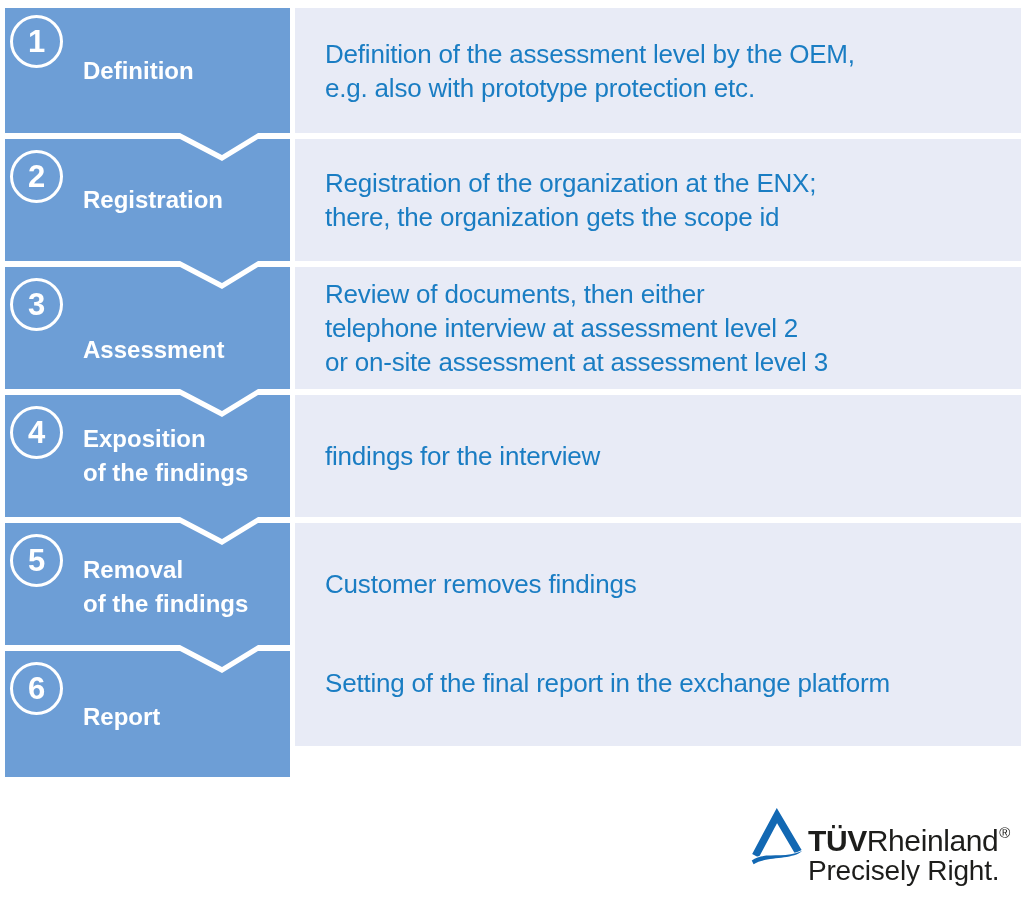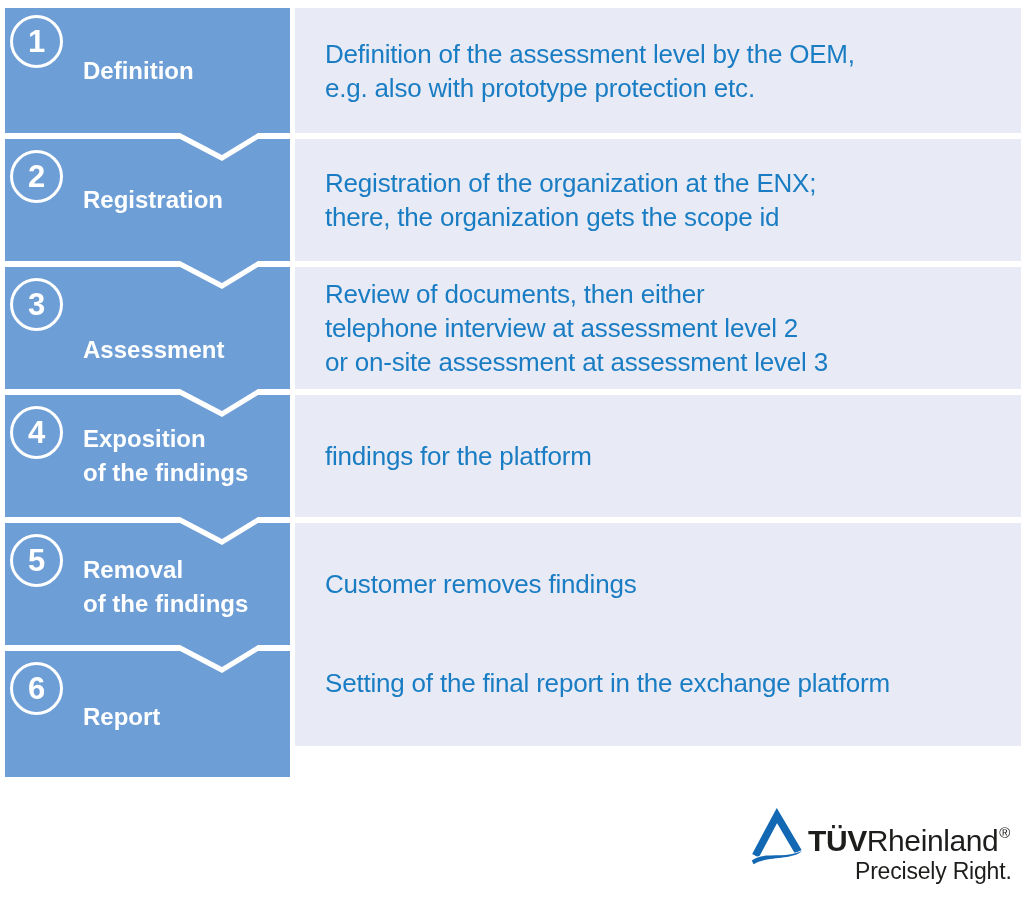--- a/index.html
+++ b/index.html
@@ -52,21 +52,21 @@
     color:var(--logo-black,#1d1d1b);
     font-size:30px;line-height:34px;letter-spacing:-0.4px;
     white-space:nowrap;margin-top:12px;
   }
   .brand-line .bold{font-weight:bold;}
   .brand-line sup{
     font-size:15px;position:relative;top:-2px;left:1px;
   }
   .tagline{
     color:var(--logo-black,#1d1d1b);
-    font-size:23px;line-height:24px;margin-top:1px;letter-spacing:-0.2px;margin-left:47px;
+    font-size:28px;line-height:24px;margin-top:1px;letter-spacing:-0.2px;
   }
 </style>
 </head>
 <body>
 
 <div class="canvas">
 
   <svg class="chevron-col" width="290" height="790" viewBox="0 0 290 790" aria-hidden="true">
     <path class="chev" d="M5,8 H290 V133 H258 L222,155 L180,133 H5 Z"></path>
     <path class="chev" d="M5,139 H180 L222,161 L258,139 H290 V261 H258 L222,283 L180,261 H5 Z"></path>
@@ -111,21 +111,21 @@
   </div>
 
   <div class="step-circle" style="top:406px">
     <span>4</span>
   </div>
   <div class="step-title" style="top:395px;height:122px">
     <div>Exposition</div>
     <div>of the findings</div>
   </div>
   <div class="desc-panel" style="top:395px;height:122px">
-    <div>findings for the platform</div>
+    <div>findings for the interview</div>
   </div>
 
   <div class="step-circle" style="top:534px">
     <span>5</span>
   </div>
   <div class="step-title" style="top:523px;height:122px;padding-top:6px">
     <div>Removal</div>
     <div>of the findings</div>
   </div>
   <div class="desc-panel" style="top:523px;height:122px">

